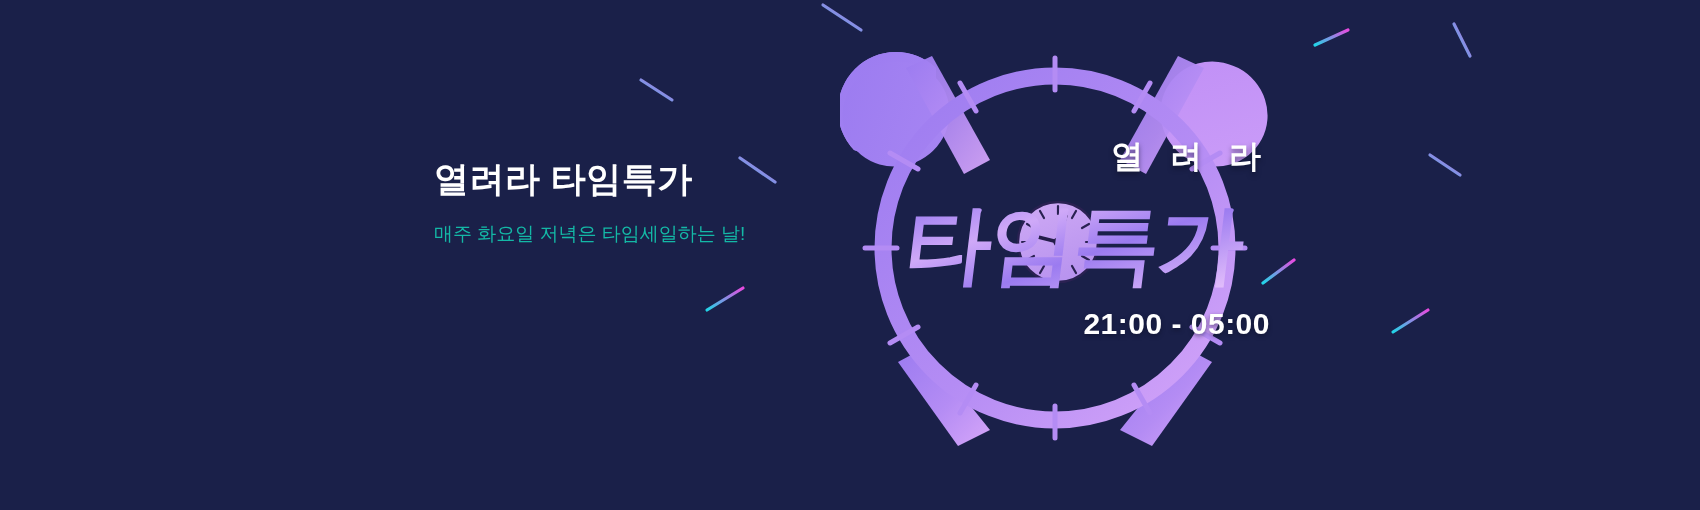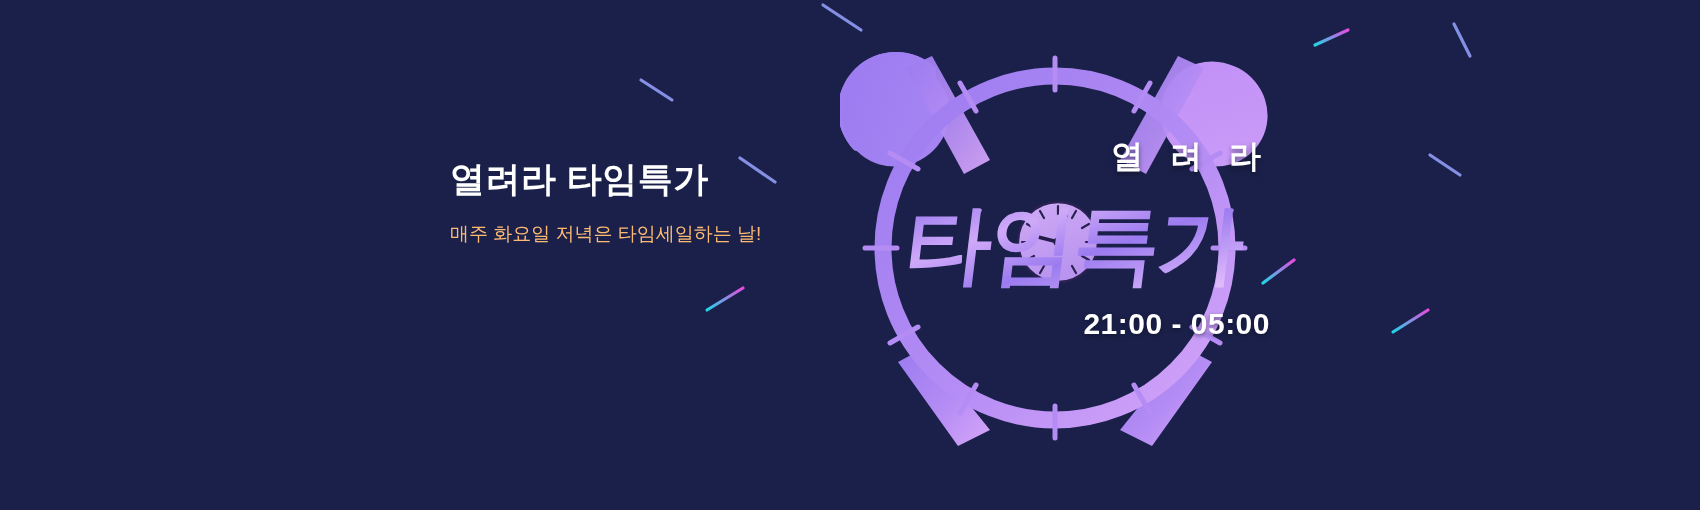--- a/index.html
+++ b/index.html
@@ -21,40 +21,40 @@
     position: absolute;
     inset: 0;
     width: 1700px;
     height: 510px;
     pointer-events: none;
   }
 
   
   #copy {
     position: absolute;
-    left: 450px;
+    left: 434px;
     top: 158px;
     width: 420px;
   }
   #copy .headline {
     margin: 0;
     font-size: 35px;
     font-weight: 700;
     line-height: 1.2;
     color: #ffffff;
     letter-spacing: 0.5px;
     white-space: nowrap;
   }
   #copy .sub {
     margin: 0;
     padding-top: 20px;
     font-size: 19px;
     font-weight: 500;
     line-height: 1.5;
-    color: #fdba74;
+    color: #14b8a6;
     white-space: nowrap;
   }
 
   
   #art {
     position: absolute;
     left: 840px;
     top: 10px;
     width: 430px;
     height: 440px;

